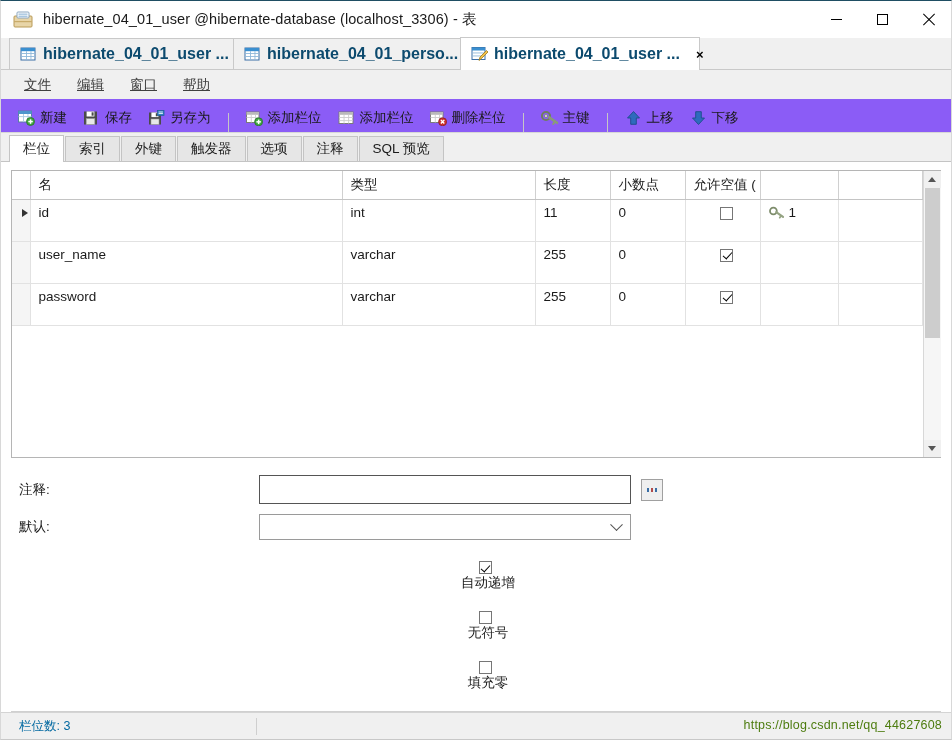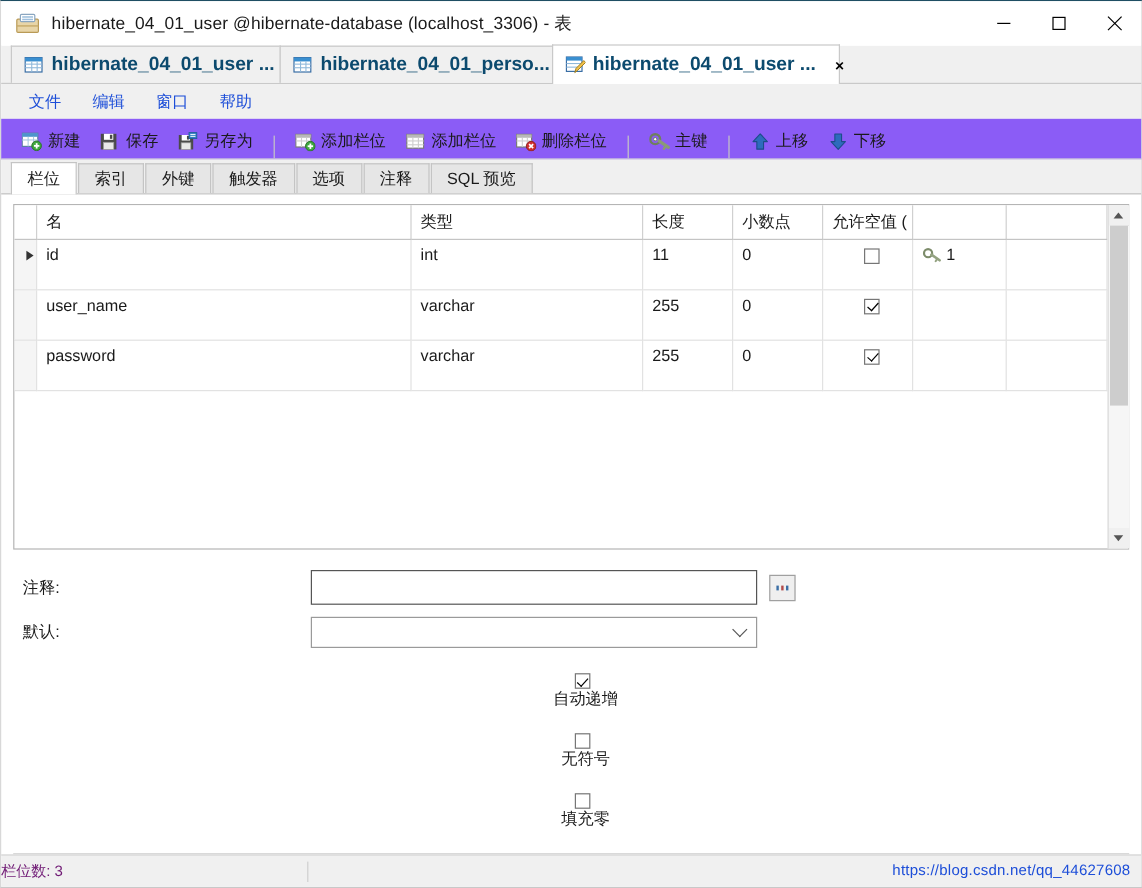--- a/index.html
+++ b/index.html
@@ -115,22 +115,22 @@
   .tabicon { width: 16px; height: 16px; margin-right: 7px; flex: 0 0 auto; position: relative; }
 
   
   .menubar {
     flex: 0 0 29px; height: 29px;
     display: flex; align-items: center;
     background: #f0f0f0;
     padding-left: 10px; box-sizing: border-box;
   }
   .menuitem {
-    font-size: 13.5px; color: #1d4ed8;
-    padding: 4px 13px; cursor: default;
+    font-size: 13.5px; color: #404040;
+    padding: 4px 13px; cursor: default; text-decoration: underline;
   }
 
   
   .toolbar {
     flex: 0 0 34px; height: 34px;
     display: flex; align-items: flex-end;
     background: #8b5cf6;
     border-bottom: 1px solid #d7d7d7;
     padding-left: 9px; box-sizing: border-box;
   }
@@ -339,28 +339,28 @@
   .cbrow .chk { margin-right: 6px; }
   .cbtext { font-size: 13.5px; color: #1a1a1a; }
   .statusbar {
     flex: 0 0 26px; height: 26px;
     background: #f0f0f0;
     border-top: 1px solid #d4d4d4;
     display: flex; align-items: center;
     position: relative;
   }
   .stat-cell {
-    font-size: 12.5px; color: #701a75;
-    padding-left: 0; width: 255px;
+    font-size: 12.5px; color: #0369a1;
+    padding-left: 18px; width: 255px;
     box-sizing: border-box;
   }
   .stat-div { width: 1px; height: 17px; background: #cfcfcf; }
   .watermark {
     position: absolute; right: 9px; top: 5px;
-    font-size: 12.5px; color: #1d4ed8;
+    font-size: 12.5px; color: #4d7c0f;
     letter-spacing: 0.2px;
   }
   .sep-line {
     height: 1px; background: #d0d0d0;
     margin: 0 10px;
   }
 </style>
 </head>
 <body>
 

